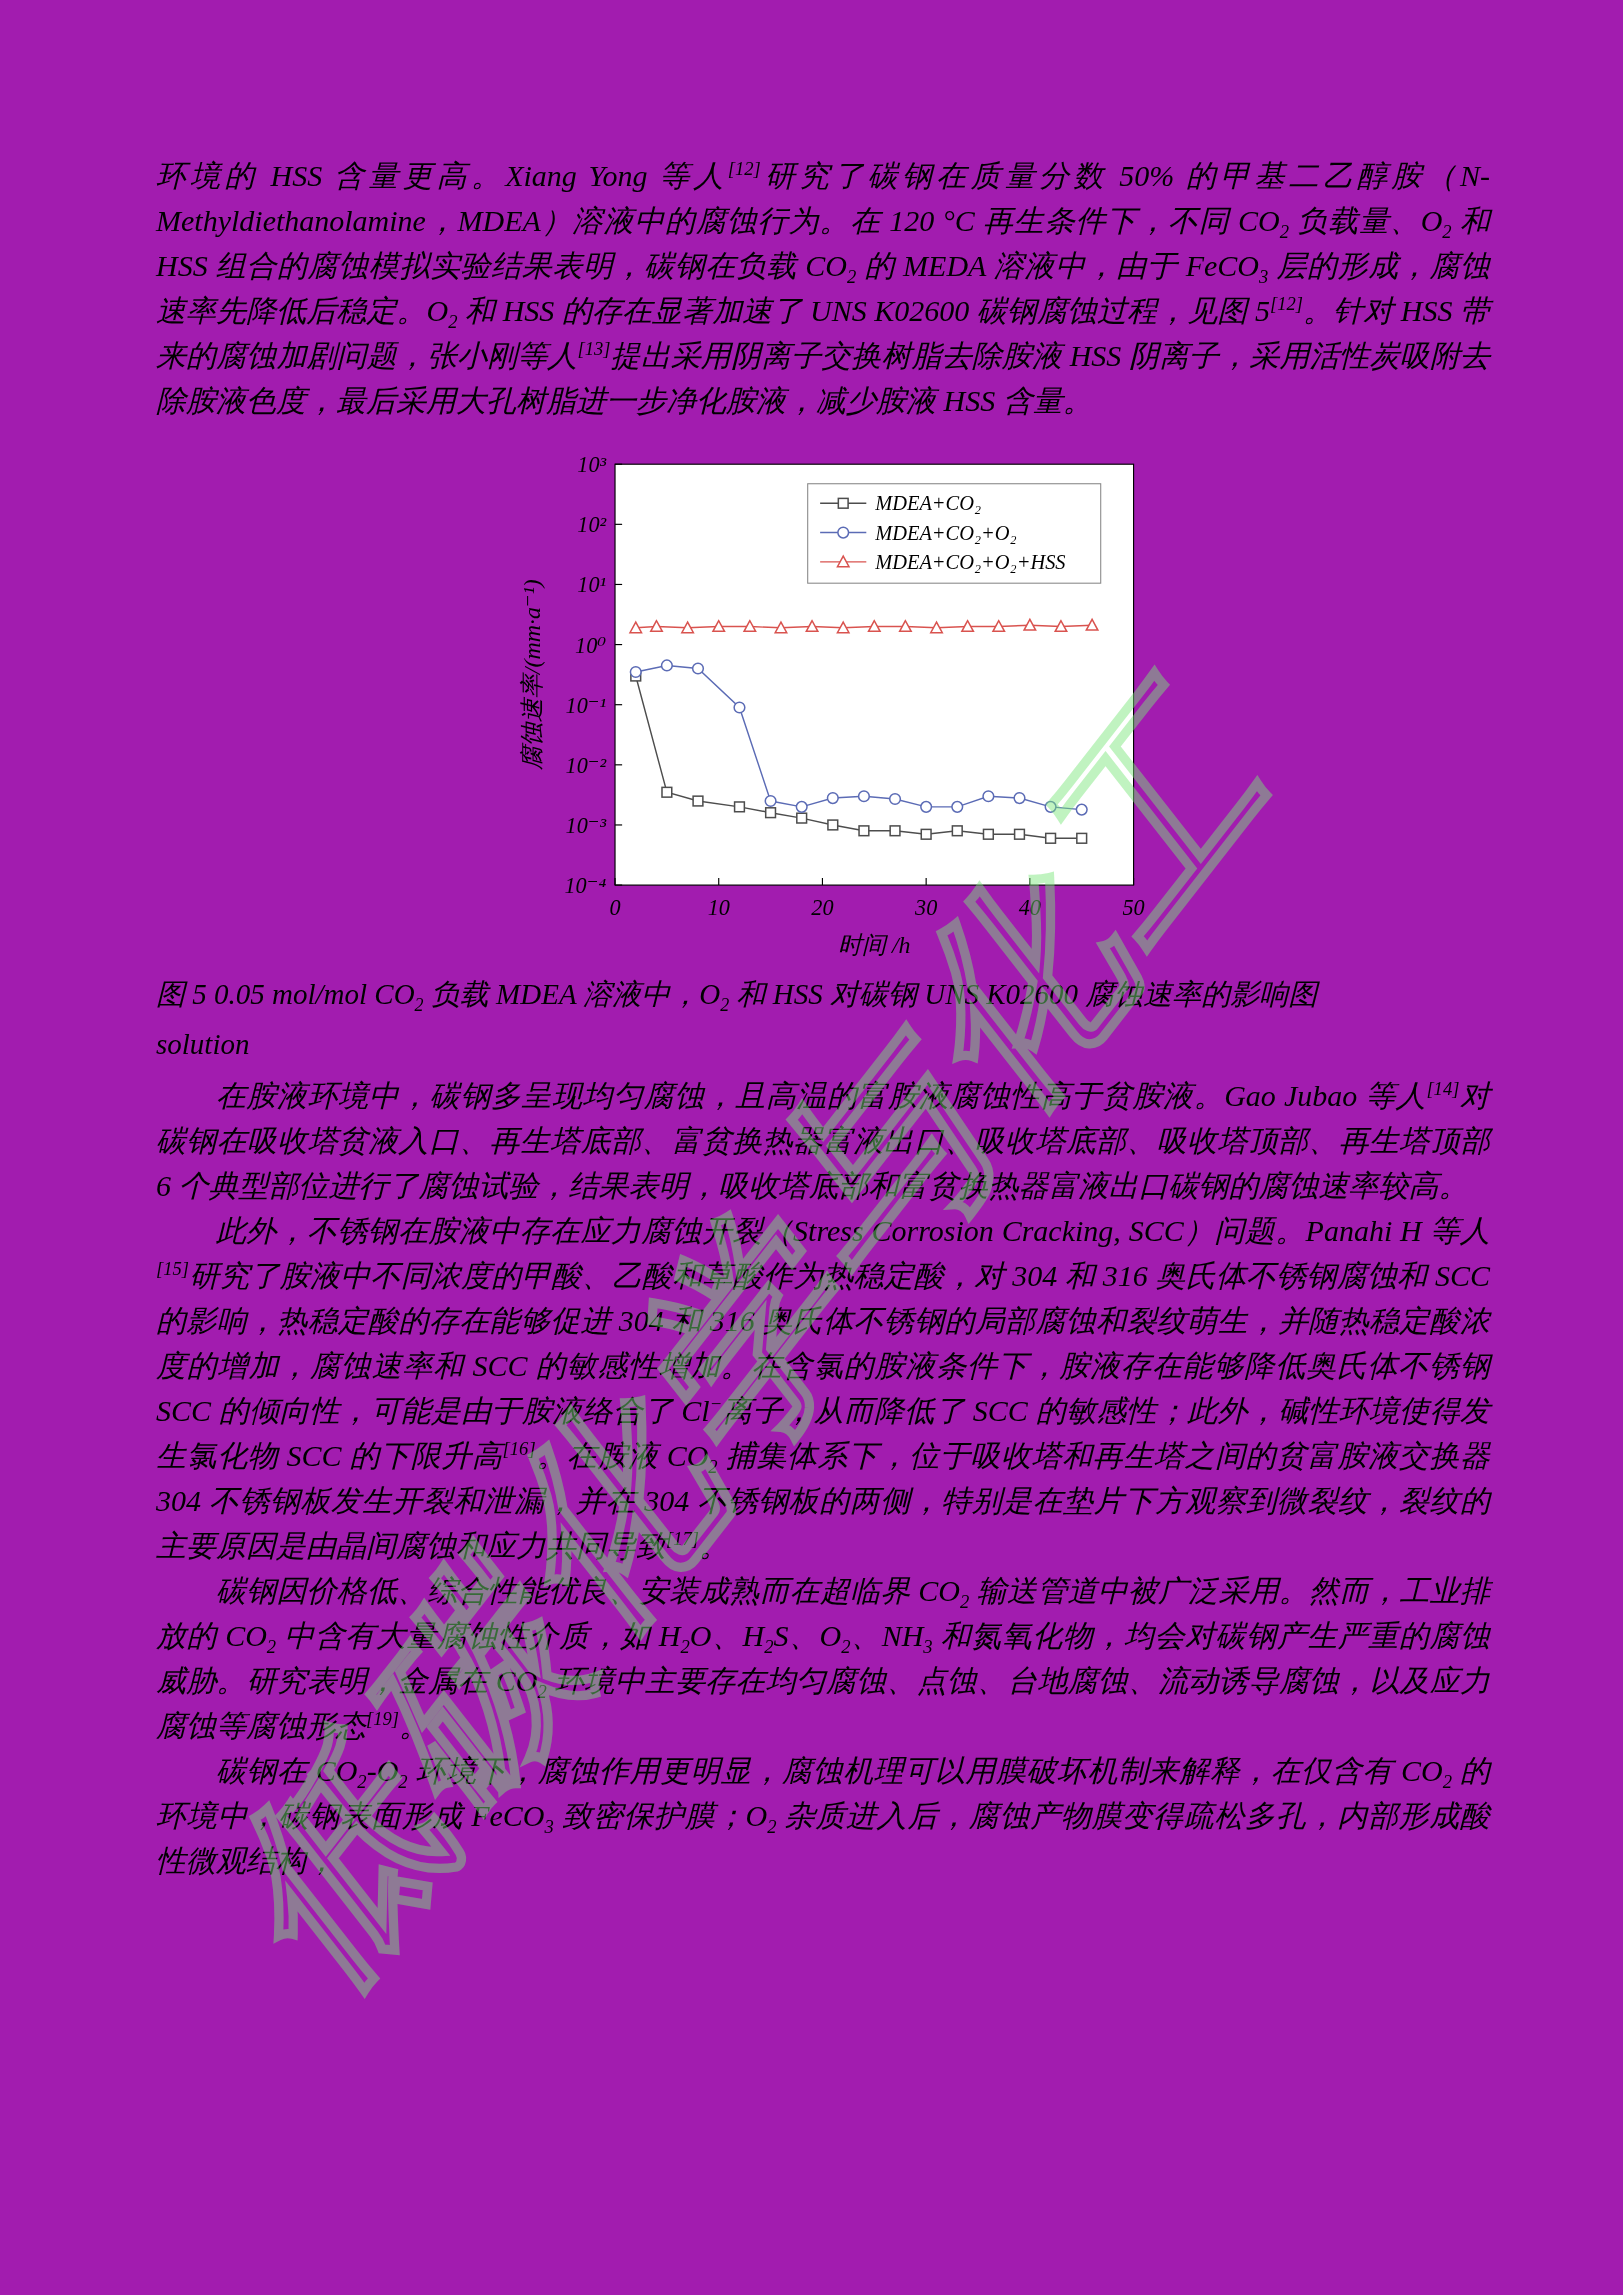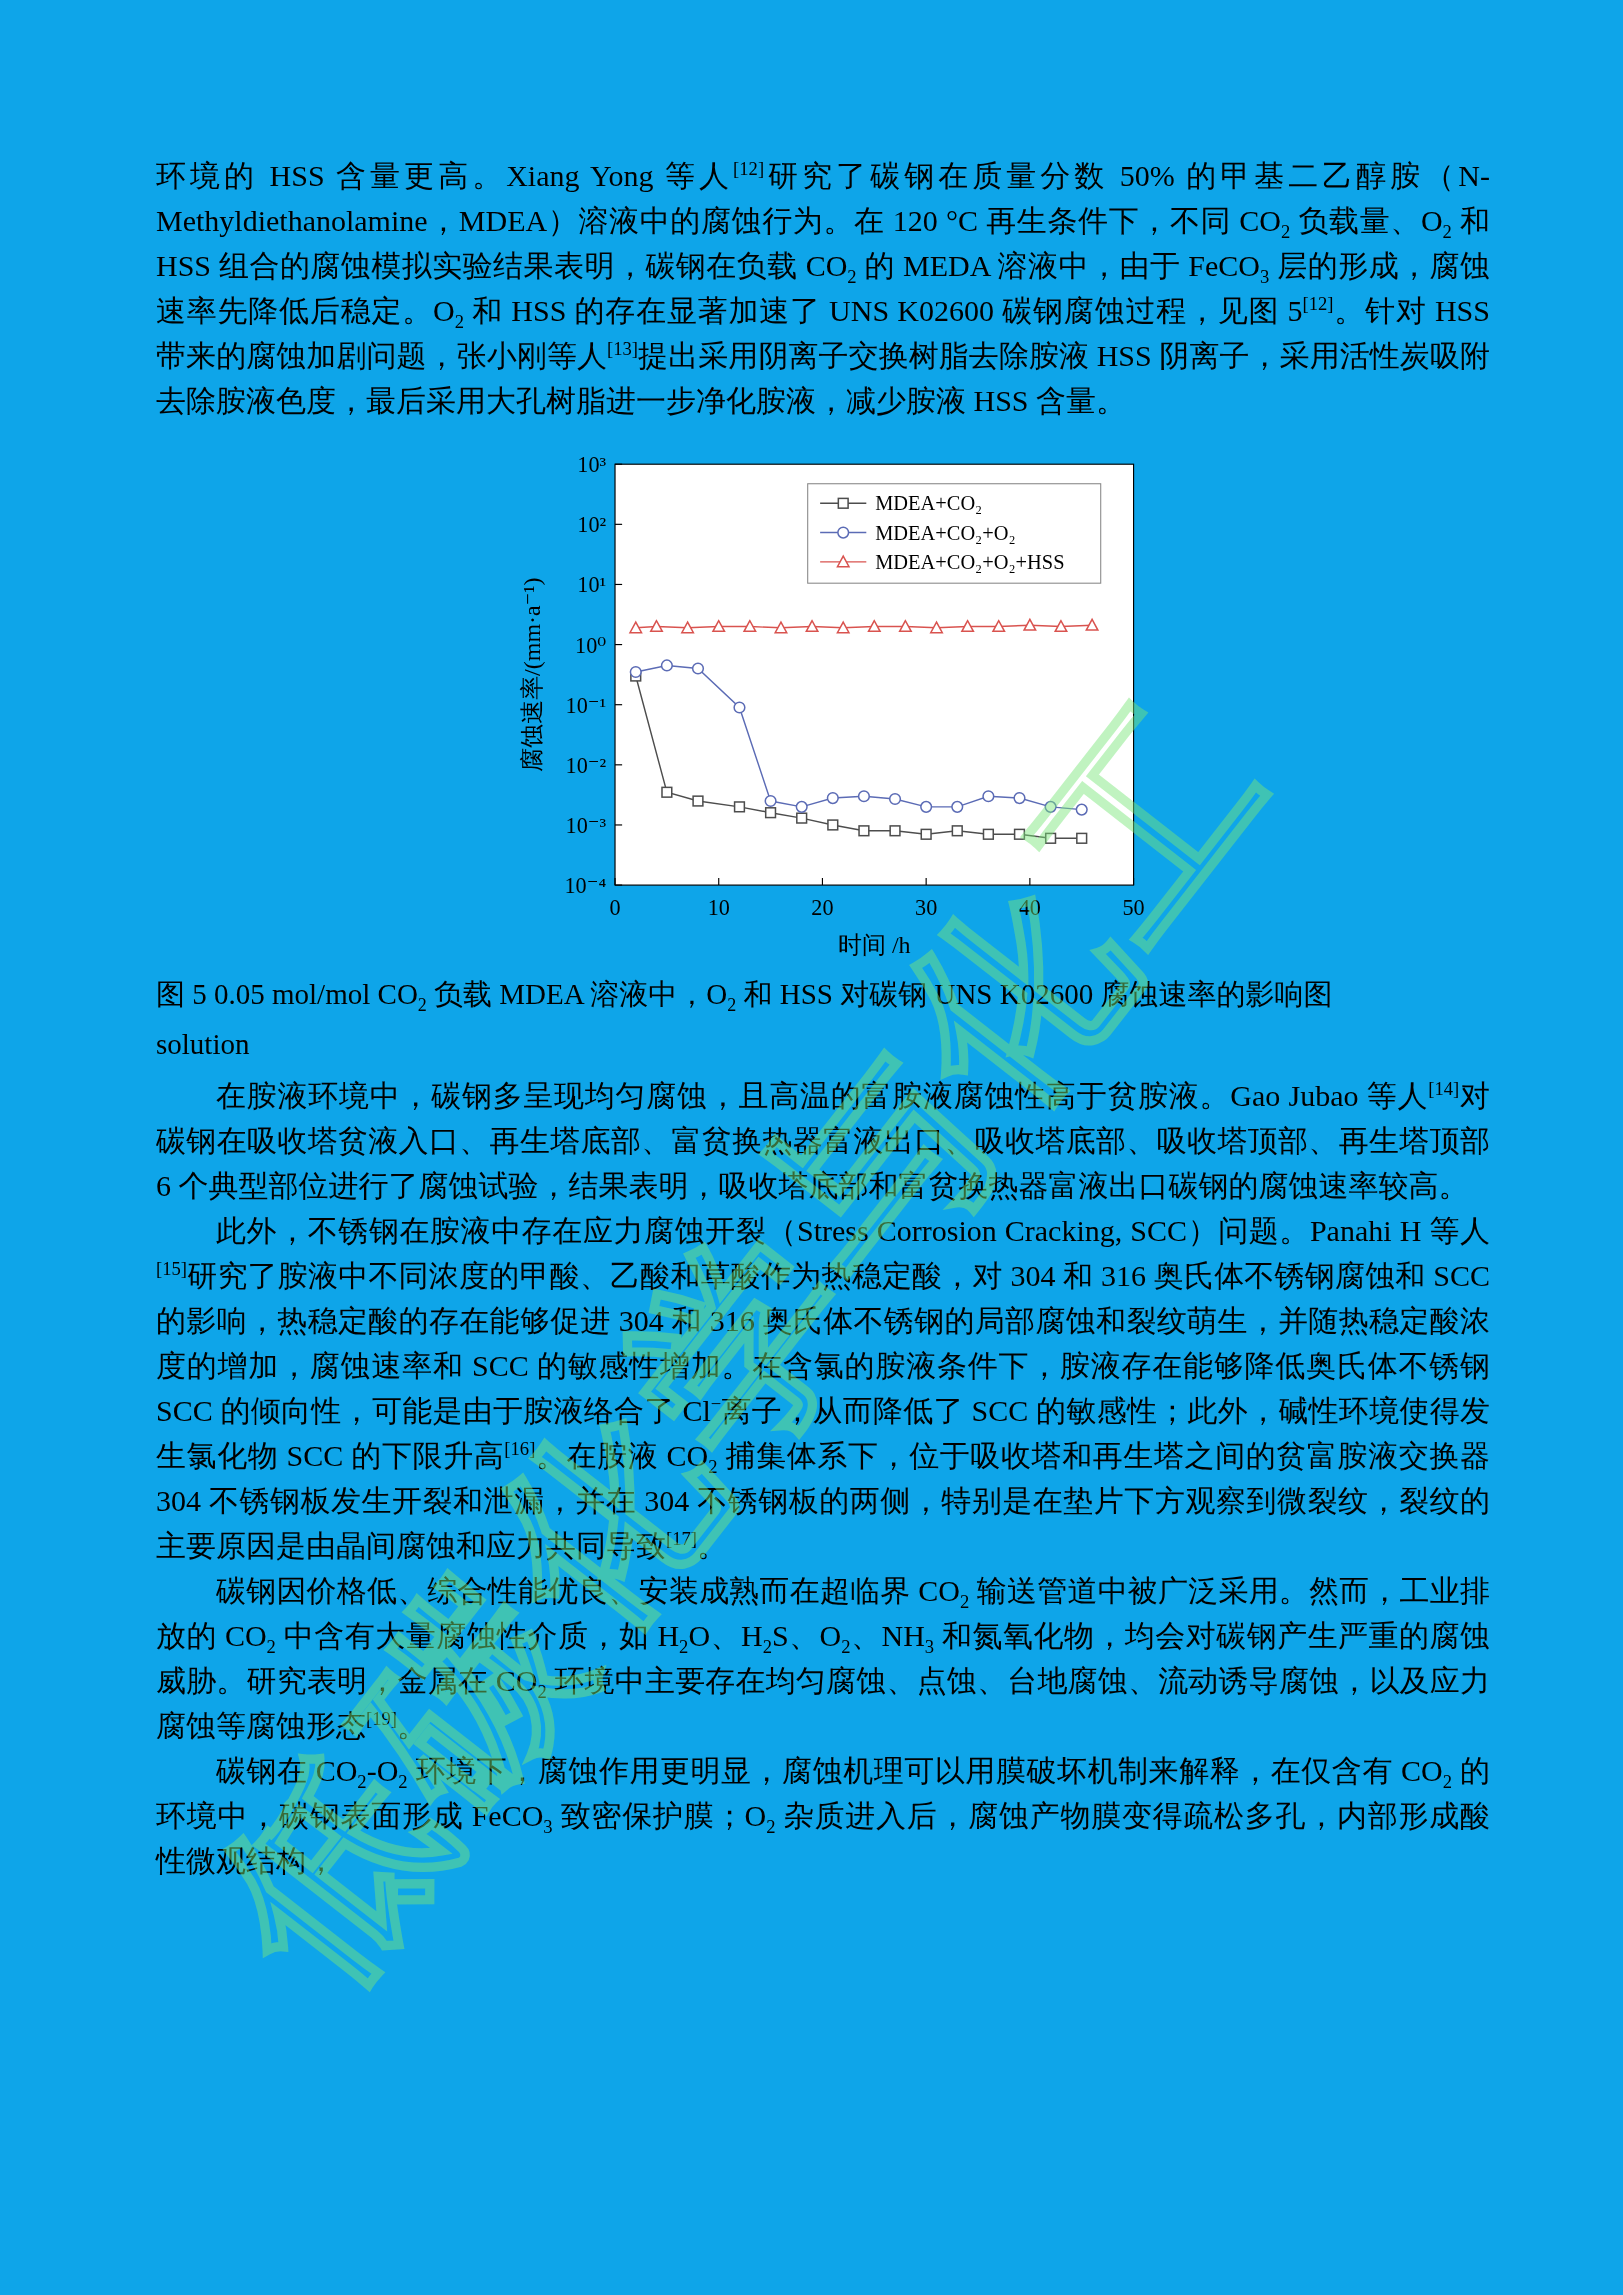--- a/index.html
+++ b/index.html
@@ -1,25 +1,26 @@
 <!DOCTYPE html>
 <html style="font-size:14px"><head>
 <meta charset="utf-8">
 <style>
   html,body { margin:0; padding:0; background:#e8e8e8; }
   .page {
     position:relative;
     width:1623px; height:2295px;
     margin:0 auto;
-    background:#0ea5e9;
+    background:#a21caf;
     color:#000;
     font-family:"Liberation Serif","DejaVu Serif",serif;
     overflow:hidden;
     box-sizing:border-box;
     padding:153px 133px 0 156px;
+    font-style:italic;
   }
   .body-text {
     font-size:30px;
     line-height:45px;
     text-align:justify;
     margin:0;
     text-indent:2em;
   }
   .no-indent { text-indent:0; }
   sub, sup { font-size:0.62em; line-height:0; }

